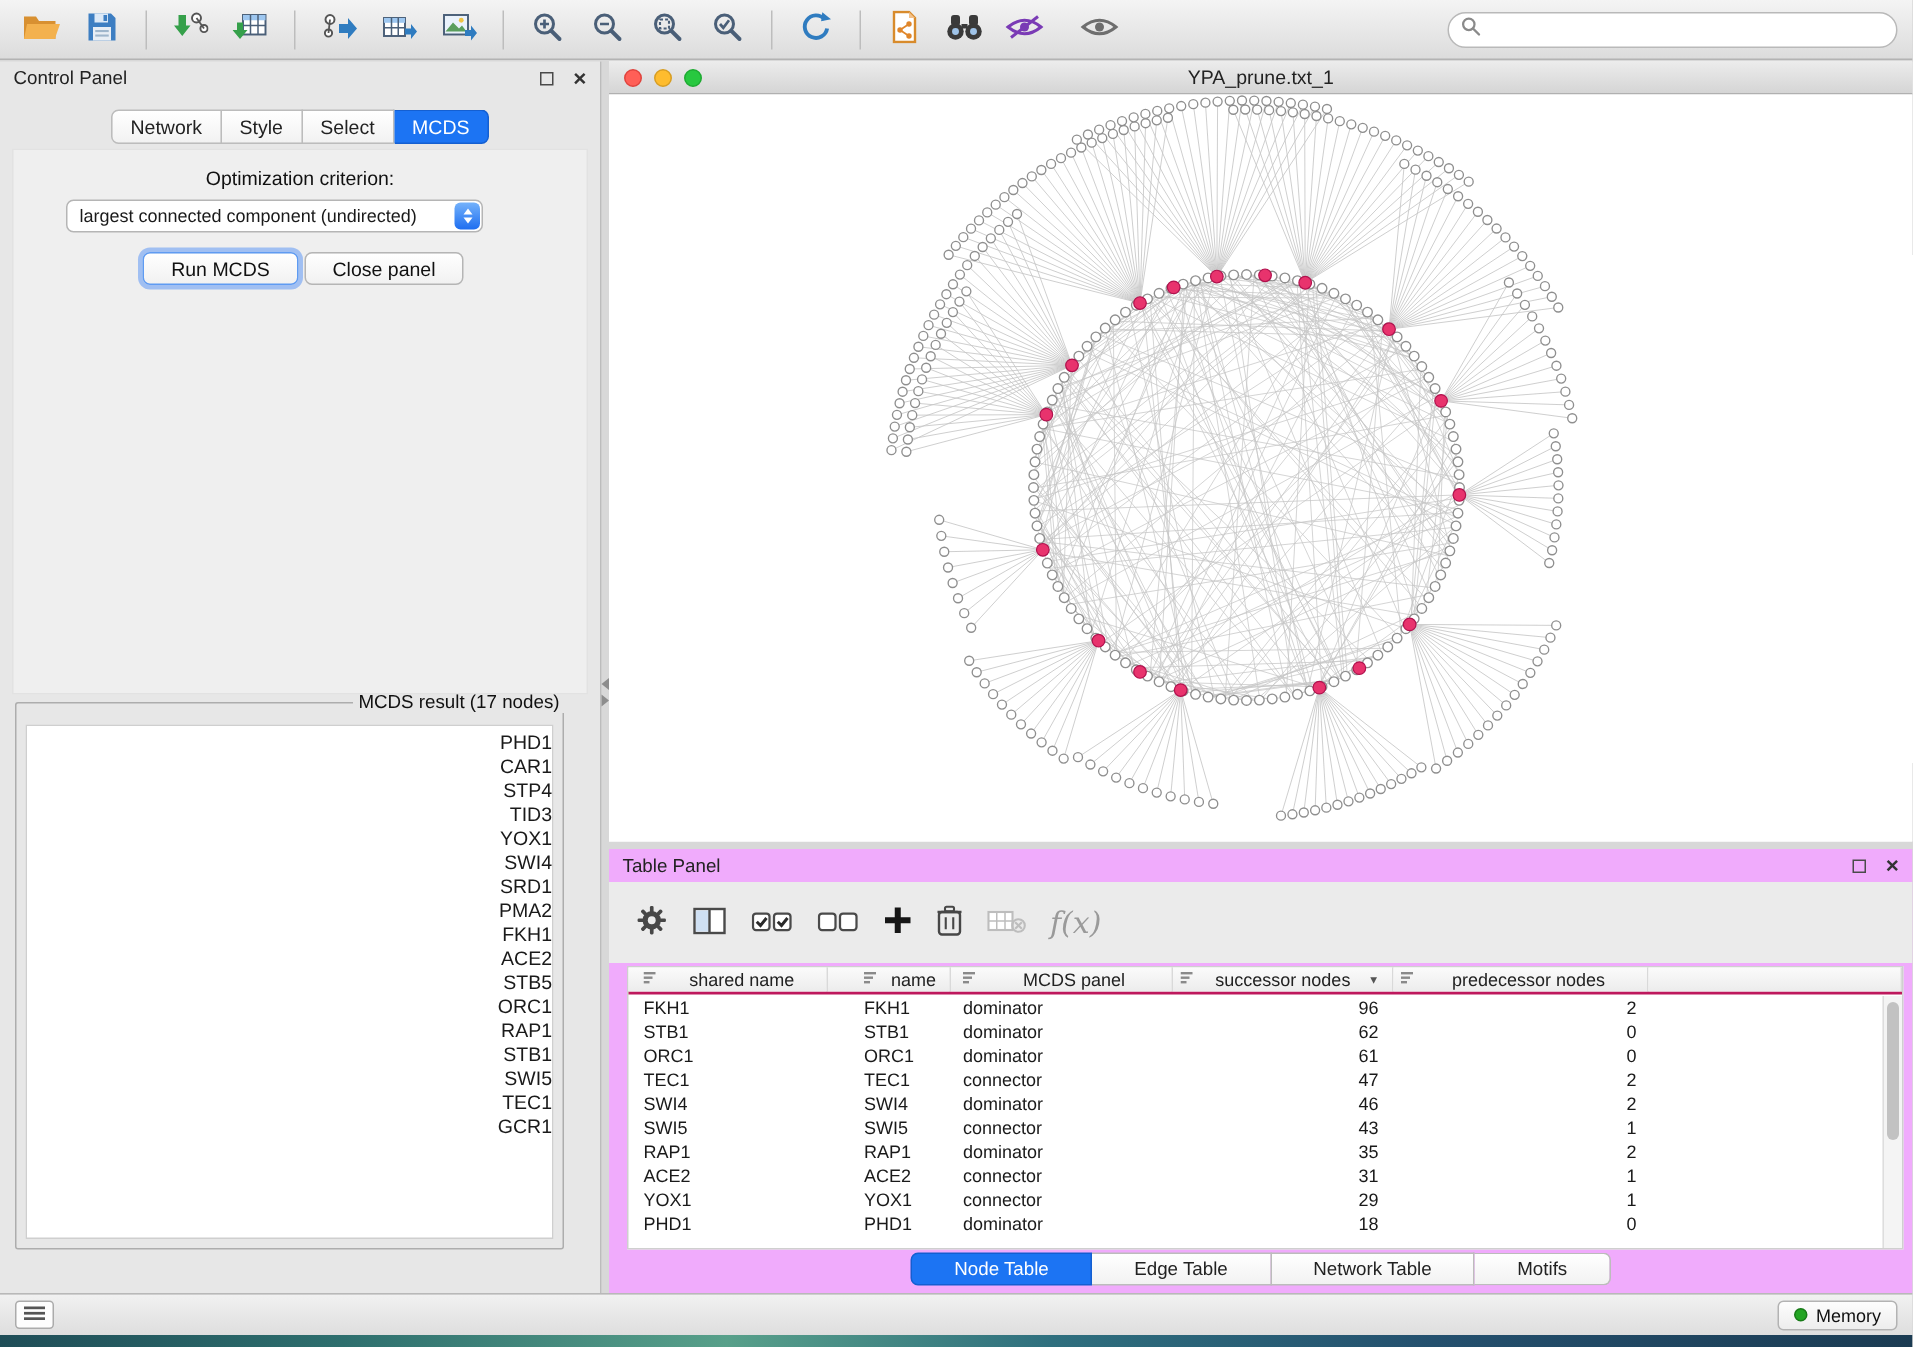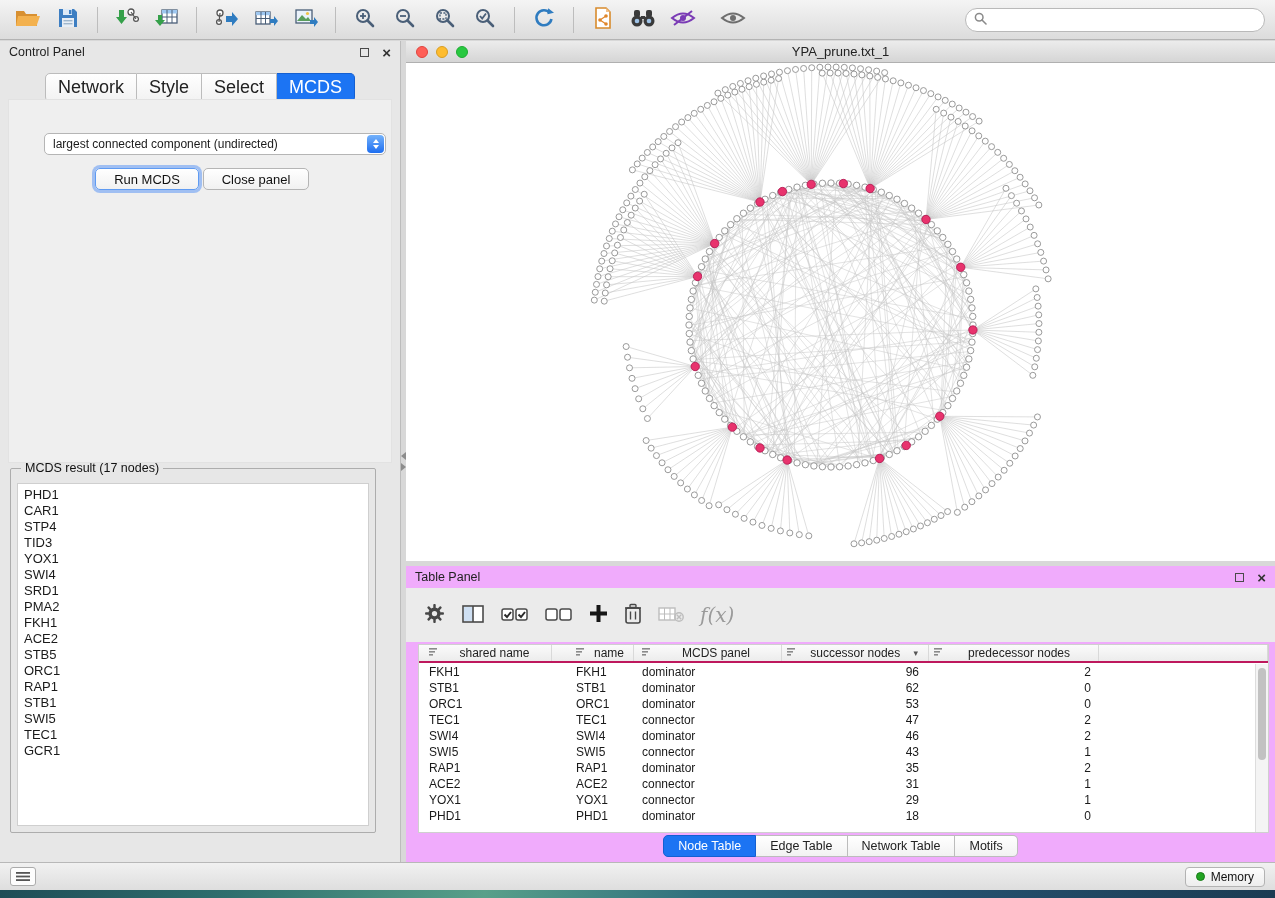--- a/index.html
+++ b/index.html
@@ -28,46 +28,46 @@
   .control-panel {
     position:absolute; top:41px; left:0; width:401px; bottom:36px;
     background:#e7e7e7; border-right:1px solid #bcbcbc;
   }
   .panel-header { position:relative; height:22px; line-height:22px; padding-left:9px;
     font-size:12.5px; color:#222; }
   .win-icons { position:absolute; right:9px; top:0; height:22px; display:flex; align-items:center; gap:13px; }
   .float-box { width:9px; height:9px; border:1.5px solid #4a4a4a; display:inline-block; }
   .close-x { font-size:15px; font-weight:bold; color:#333; line-height:1; }
   .cp-tabs { position:absolute; top:32px; left:0; right:0; display:flex; justify-content:center; }
-  .seg-tab { font-size:18px; padding:3px 12px; background:linear-gradient(#ffffff,#f2f2f2);
+  .seg-tab { font-size:13px; padding:3px 12px; background:linear-gradient(#ffffff,#f2f2f2);
     border:1px solid #bcbcbc; border-left:none; color:#222; cursor:default;
     font-family:"Liberation Sans",sans-serif; }
   .seg-tab:first-child { border-left:1px solid #bcbcbc; border-radius:5px 0 0 5px; }
   .seg-tab:last-child { border-radius:0 5px 5px 0; }
   .seg-tab.active { background:#1c74f3; color:#fff; border-color:#145fd1; }
   .cp-inner { position:absolute; top:58px; left:8px; right:8px; height:364px;
     background:#efefef; border:1px solid #e2e2e2; }
   .opt-label { position:absolute; top:70px; left:0; right:0; text-align:center; font-size:13px; color:#111; }
-  .dropdown { position:absolute; top:92px; left:44px; width:342px; height:22px;
+  .dropdown { position:absolute; top:92px; left:44px; width:278px; height:22px;
     background:#fff; border:1px solid #b5b5b5; border-radius:5px;
     display:flex; align-items:center; padding-left:8px; font-size:12px; }
   .dropdown .dd-text { flex:1; white-space:nowrap; overflow:hidden; }
   .combo-btn { width:17px; height:18px; margin:1px; border-radius:4px;
     background:linear-gradient(#74b2fb,#1e6ef0); display:flex; flex-direction:column;
     align-items:center; justify-content:center; gap:2px; }
   .tri-up { width:0; height:0; border-left:3.5px solid transparent; border-right:3.5px solid transparent;
     border-bottom:4px solid #fff; }
   .tri-dn { width:0; height:0; border-left:3.5px solid transparent; border-right:3.5px solid transparent;
     border-top:4px solid #fff; }
   .mac-btn { position:absolute; top:127px; height:22px; font-size:13px; color:#111;
     background:linear-gradient(#ffffff,#f1f1f1); border:1px solid #b5b5b5; border-radius:5px;
     font-family:"Liberation Sans",sans-serif; cursor:default; }
   .mac-btn.focus-ring { box-shadow:0 0 0 3px rgba(64,134,247,0.45); border-color:#5f9bf2; }
   .result-box { position:absolute; top:420px; left:10px; width:366px; height:372px;
-    border:1px solid #adadad; border-radius:2px; margin:0; padding:4px; }
+    border:1px solid #adadad; border-radius:2px; margin:0; padding:4px;text-align:right; }
   .result-box legend { font-size:12.5px; padding:0 4px; margin-left:6px; color:#111; }
   .result-list { position:absolute; top:8px; left:6px; right:6px; bottom:6px;
     background:#fff; border:1px solid #cfcfcf; overflow:hidden; padding-top:3px; }
   .mcds-item { font-size:13px; height:16px; line-height:16px; padding-left:6px; }
   
   .vsplit-handle { position:absolute; left:399px; top:448px; width:8px; height:26px;
     display:flex; flex-direction:column; align-items:center; justify-content:center; gap:3px; }
   .h-left { width:0;height:0;border-top:4px solid transparent;border-bottom:4px solid transparent;border-right:5px solid #8d8d8d; }
   .h-right { width:0;height:0;border-top:4px solid transparent;border-bottom:4px solid transparent;border-left:5px solid #8d8d8d; }
   
@@ -100,21 +100,21 @@
   .c0 { width:133px; padding-left:10px; }
   .c1 { width:82px;  padding-left:24px; }
   .c2 { width:148px; padding-left:8px; }
   .c3 { width:147px; text-align:right; padding-right:10px; }
   .c4 { width:170px; text-align:right; padding-right:8px; }
   .cf { flex:1; }
   .tp-scrollbar { position:absolute; top:19px; right:0; bottom:0; width:13px;
     background:#f4f4f4; border-left:1px solid #ddd; }
   .tp-thumb { position:absolute; top:4px; left:2px; width:8px; height:55%; background:#c2c2c2; border-radius:5px; }
   .tp-tabs { position:absolute; bottom:5px; left:0; right:0; display:flex; justify-content:center; }
-  .tp-tabs .seg-tab { font-size:12.5px; padding:3px 14px; }
+  .tp-tabs .seg-tab { font-size:12.5px; padding:3px 28px; }
   
   .status-bar { position:absolute; left:0; right:0; top:862px; height:28px;
     background:linear-gradient(#f1f1f1,#dedede); border-top:1px solid #b8b8b8;
     display:flex; align-items:center; padding:0 10px; }
   .status-left-btn { width:26px; height:19px; background:#fdfdfd; border:1px solid #ababab; border-radius:3px;
     display:flex; align-items:center; justify-content:center; }
   .memory-btn { margin-left:auto; height:20px; display:flex; align-items:center; gap:6px;
     background:linear-gradient(#fdfdfd,#ededed); border:1px solid #b3b3b3; border-radius:4px;
     padding:0 10px; font-size:12px; color:#111; font-family:"Liberation Sans",sans-serif; }
   .green-dot { width:9px; height:9px; border-radius:50%; background:#23a523; border:1px solid #187b18; }
@@ -276,20 +276,21 @@
       <span class="close-x">×</span>
     </span>
   </div>
   <div class="cp-tabs">
     <button class="seg-tab">Network</button>
     <button class="seg-tab">Style</button>
     <button class="seg-tab">Select</button>
     <button class="seg-tab active">MCDS</button>
   </div>
   <div class="cp-inner"></div>
+  <div class="opt-label">Optimization criterion:</div>
   <div class="dropdown">
     <span class="dd-text">largest connected component (undirected)</span>
     <span class="combo-btn">
         <i class="tri-up"></i>
         <i class="tri-dn"></i>
       </span>
   </div>
   <button class="mac-btn focus-ring" style="left:95px;width:104px;">Run MCDS</button>
   <button class="mac-btn" style="left:203px;width:106px;">Close panel</button>
   <fieldset class="result-box">
@@ -1267,21 +1268,21 @@
           <div class="tcell c1">STB1</div>
           <div class="tcell c2">dominator</div>
           <div class="tcell c3">62</div>
           <div class="tcell c4">0</div>
           <div class="tcell cf"></div>
         </div>
         <div class="trow">
           <div class="tcell c0">ORC1</div>
           <div class="tcell c1">ORC1</div>
           <div class="tcell c2">dominator</div>
-          <div class="tcell c3">53</div>
+          <div class="tcell c3">61</div>
           <div class="tcell c4">0</div>
           <div class="tcell cf"></div>
         </div>
         <div class="trow">
           <div class="tcell c0">TEC1</div>
           <div class="tcell c1">TEC1</div>
           <div class="tcell c2">connector</div>
           <div class="tcell c3">47</div>
           <div class="tcell c4">2</div>
           <div class="tcell cf"></div>

